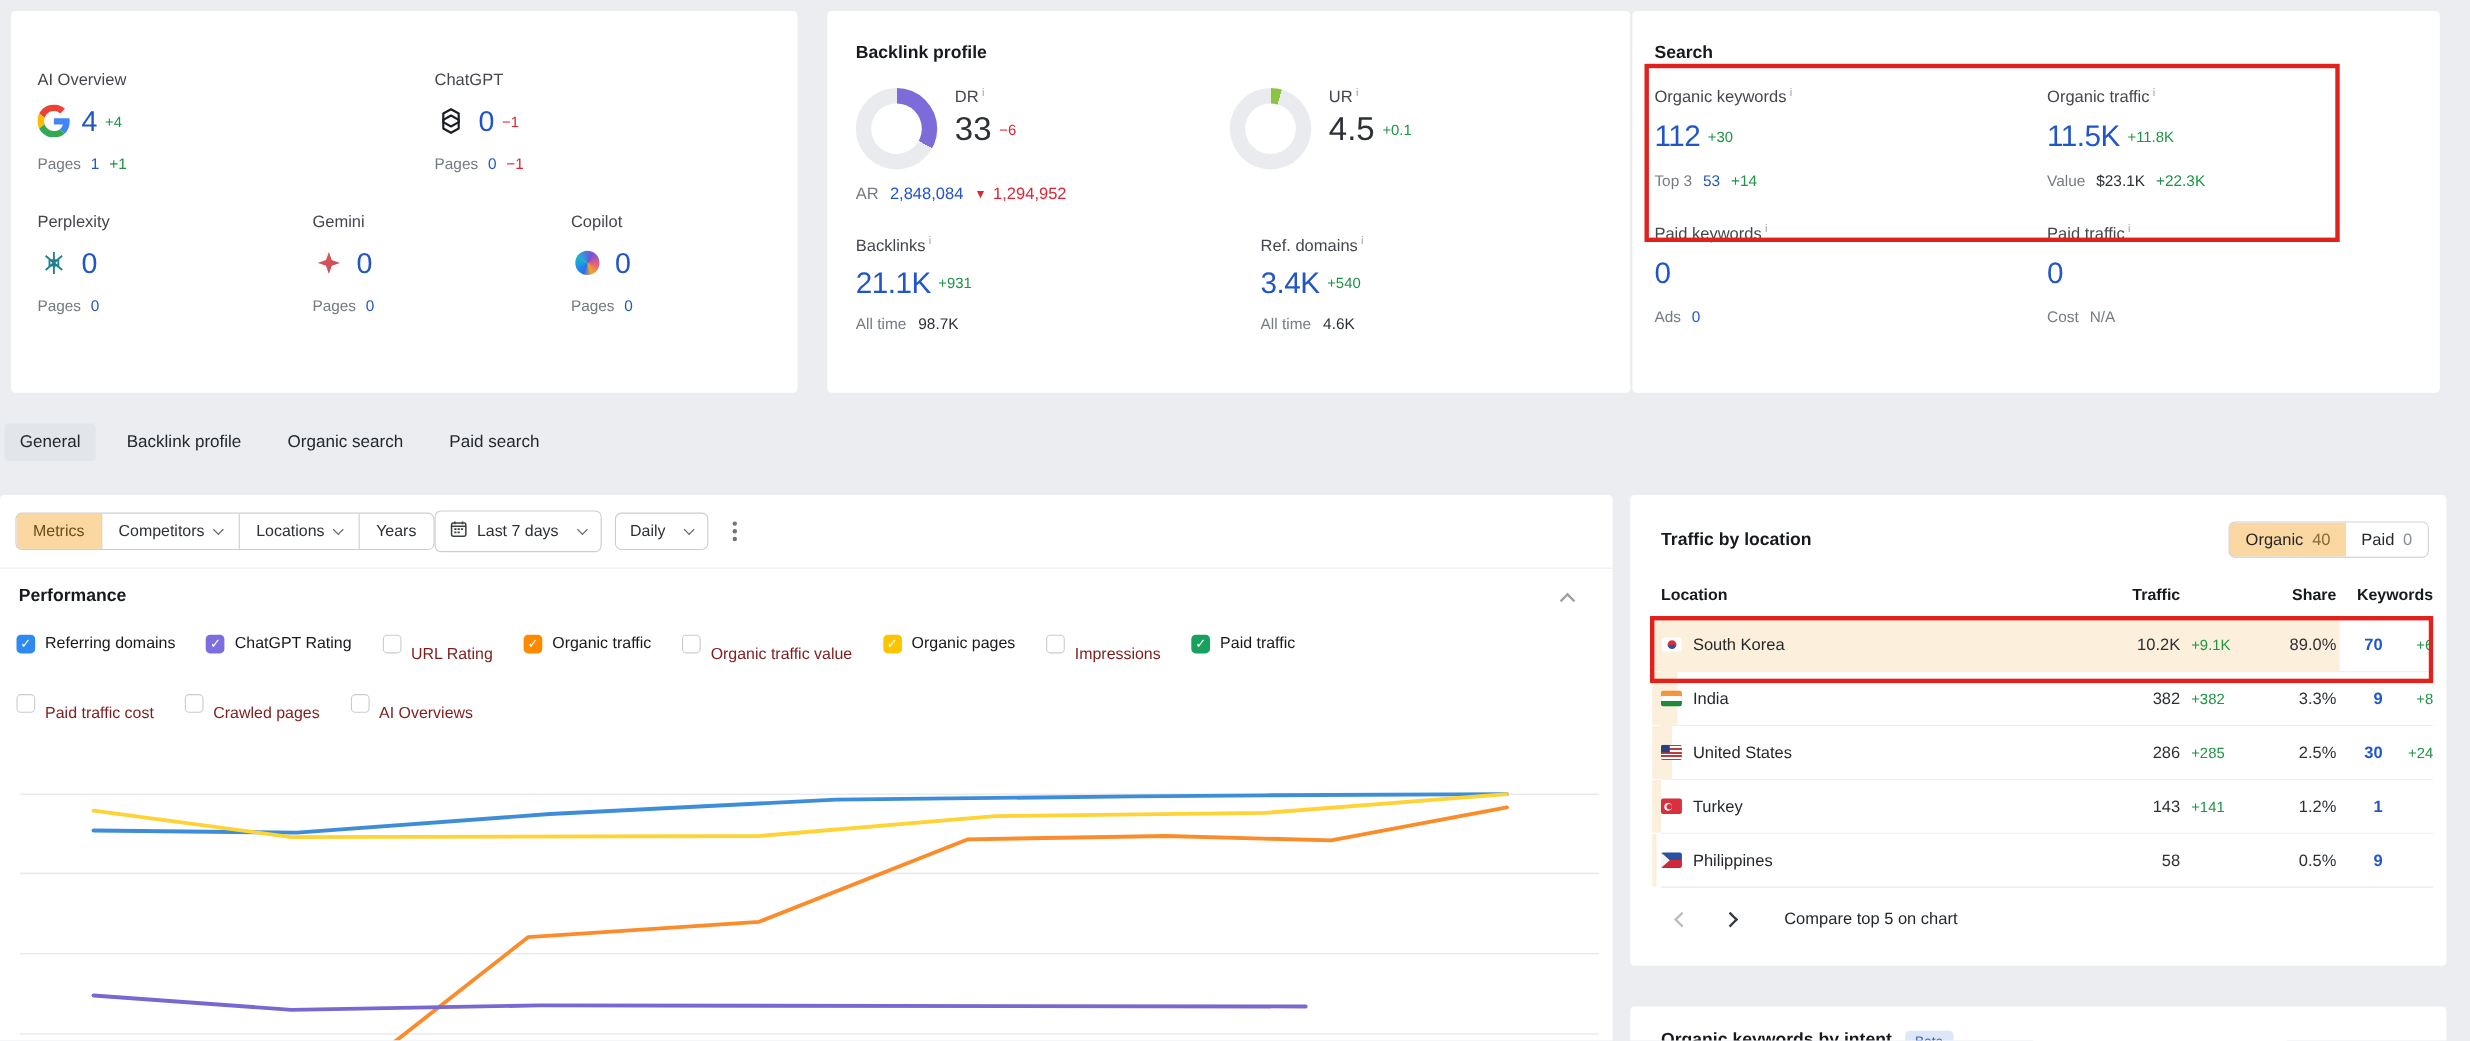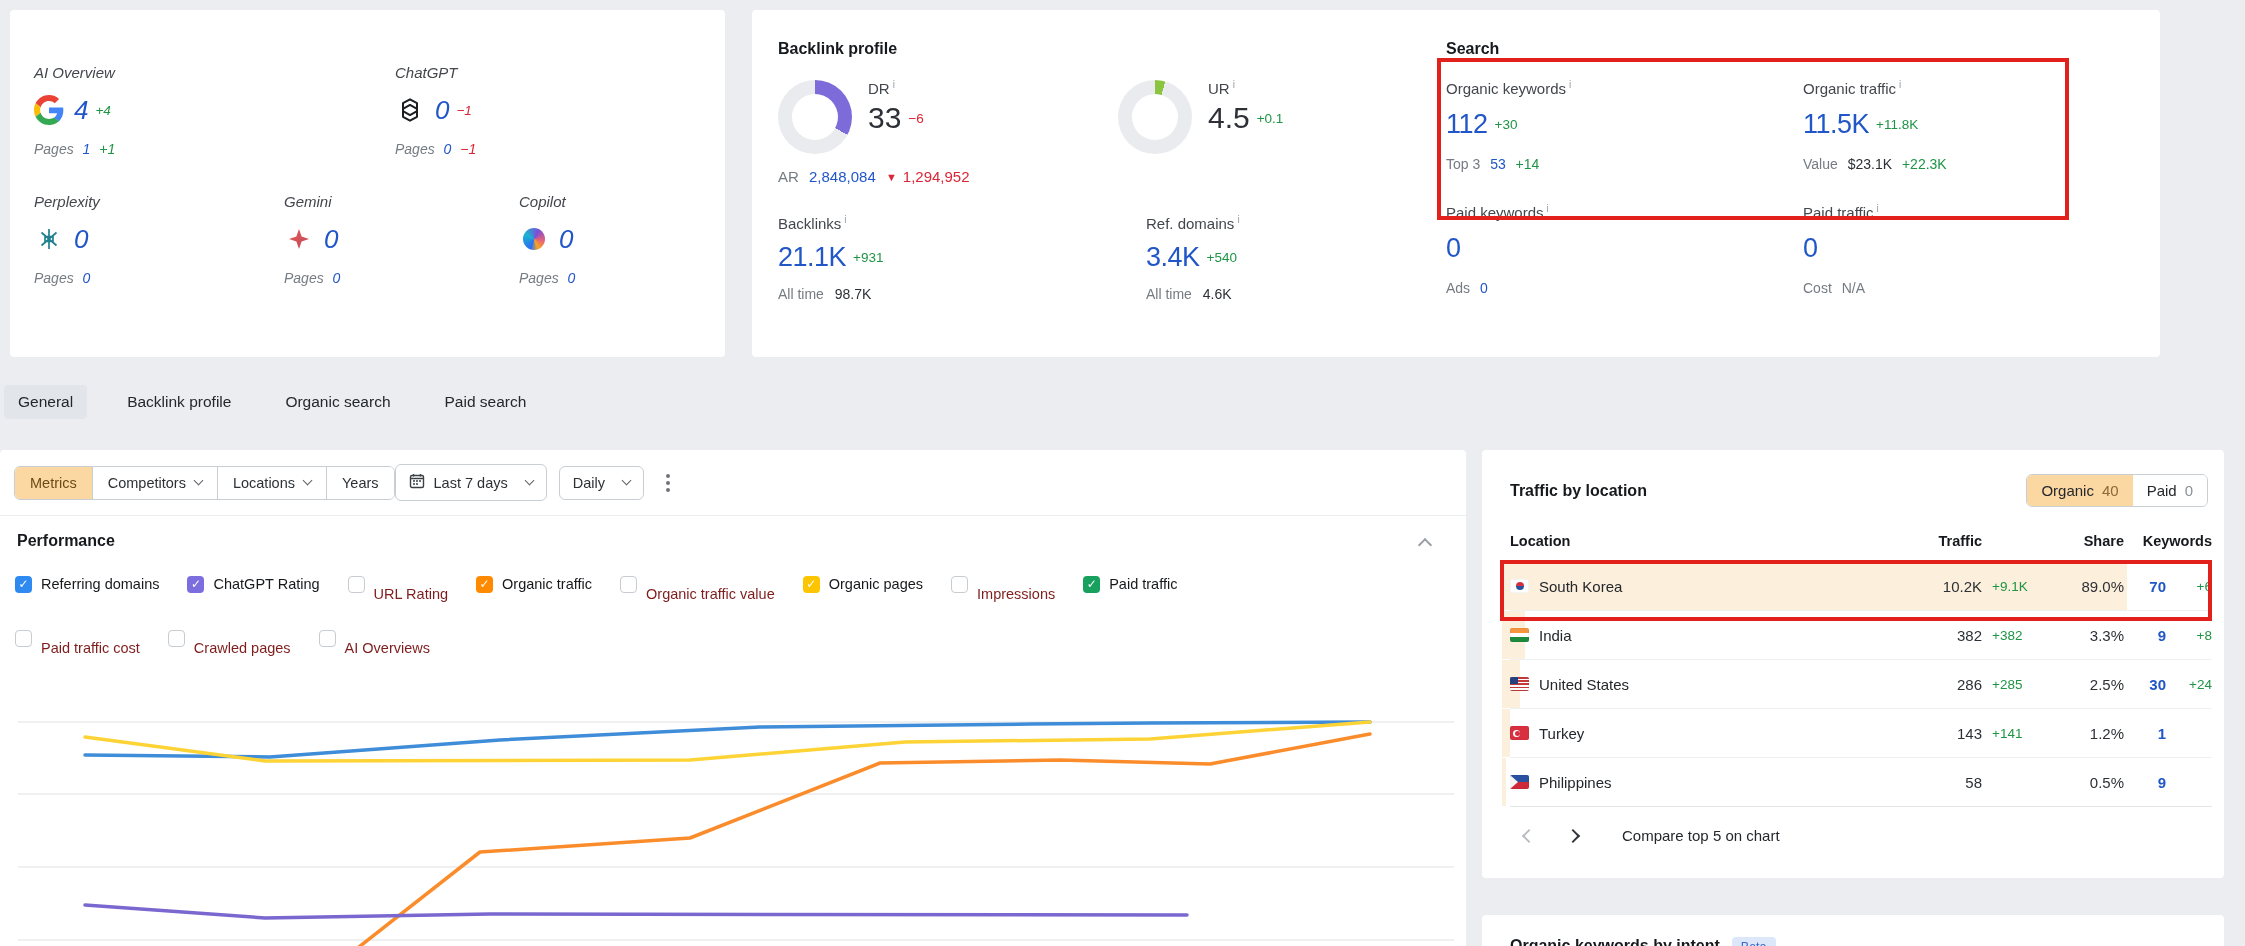--- a/index.html
+++ b/index.html
@@ -19,21 +19,21 @@
   .t-blue  { color: #2156c8; }
   .t-green { color: #1e9445; }
   .t-red   { color: #dc2535; }
   .t-dark  { color: #2d3136; }
   .big-val { font-size: 27px; font-weight: 400; letter-spacing: -0.5px; }
   .delta   { font-size: 13.5px; margin-left: 7px; }
   sup.inf  { font-size: 10px; color: #9aa0a6; margin-left: 3px; vertical-align: top; line-height: 1; }
 
   
   #card-ai { left: 10px; top: 10px; width: 715px; height: 347px; padding: 30px 24px 0 24px; }
-  .ai-grid { display: flex; margin-top: 24px; font-style: italic; }
+  .ai-grid { display: flex; margin-top: 24px; }
   .ai-grid.r2 { margin-top: 36px; }
   .ai-item .valrow { display: flex; align-items: center; margin-top: 13px; height: 32px; }
   .ai-item .valrow .num { font-size: 26px; margin-left: 10px; }
   .ai-item .pagesrow { margin-top: 15px; font-size: 14px; }
   .ai-item .pagesrow span { margin-right: 5px; }
   .icon-box { display: inline-flex; width: 30px; height: 30px; align-items: center; justify-content: center; }
 
   .gemini-star { display: inline-block; width: 20px; height: 20px;
     background: linear-gradient(140deg, #e2594f, #c4485f);
     clip-path: polygon(50% 0, 63% 37%, 100% 50%, 63% 63%, 50% 100%, 37% 63%, 0 50%, 37% 37%); }
@@ -54,32 +54,32 @@
   .donut-meta .metric-line .num { font-size: 30px; color: #2d3136; }
   .ar-line { margin-top: 14px; font-size: 15px; }
   .ar-line span { margin-right: 6px; }
   .tri-down { font-size: 11px; vertical-align: 1px; }
   .bl-stats { display: flex; margin-top: 30px; }
   .stat-block .valrow { margin-top: 10px; display: flex; align-items: center; }
   .stat-block .alltime { margin-top: 13px; font-size: 14px; }
   .stat-block .alltime span { margin-right: 7px; }
 
   
-  #card-search { left: 1426px; top: 10px; width: 734px; height: 347px; padding: 30px 24px 0 20px; }
+  #card-search { left: 1484px; top: 10px; width: 734px; height: 347px; padding: 30px 24px 0 20px; }
   .s-grid { display: flex; margin-top: 22px; }
   .s-col1 { width: 357px; }
   .s-item .valrow { margin-top: 12px; display: flex; align-items: center; }
   .s-item .subrow { margin-top: 16px; font-size: 14px; }
   .s-item .subrow span { margin-right: 6px; }
   .s-grid.r2 { margin-top: 32px; }
   .red-box { position: absolute; border: 4px solid #e2201c; z-index: 5; pointer-events: none; }
   #red-box-search { left: 11px; top: 48px; width: 632px; height: 162px; }
 
   
-  #tabs { position: absolute; left: 4px; top: 385px; display: flex; gap: 26px; align-items: center; }
+  #tabs { position: absolute; left: 4px; top: 385px; display: flex; gap: 14px; align-items: center; }
   .tab { font-size: 15.5px; color: #24282c; padding: 8px 14px; border-radius: 4px; cursor: pointer; }
   .tab.active { background: #e2e5e9; }
 
   
   #card-main { left: 0; top: 450px; width: 1466px; height: 520px; }
   .toolbar { display: flex; align-items: center; justify-content: flex-start; padding: 14px 26px 0 14px; }
   .seg-group { display: inline-flex; border: 1px solid #c9ced3; border-radius: 6px; overflow: hidden; }
   .seg { padding: 8px 15px; font-size: 14.5px; color: #2d3136; background: #fff; display: flex; align-items: center; cursor: pointer; }
   .seg + .seg { border-left: 1px solid #c9ced3; }
   .seg.sel { background: #fbd7a2; color: #6e4a14; }

